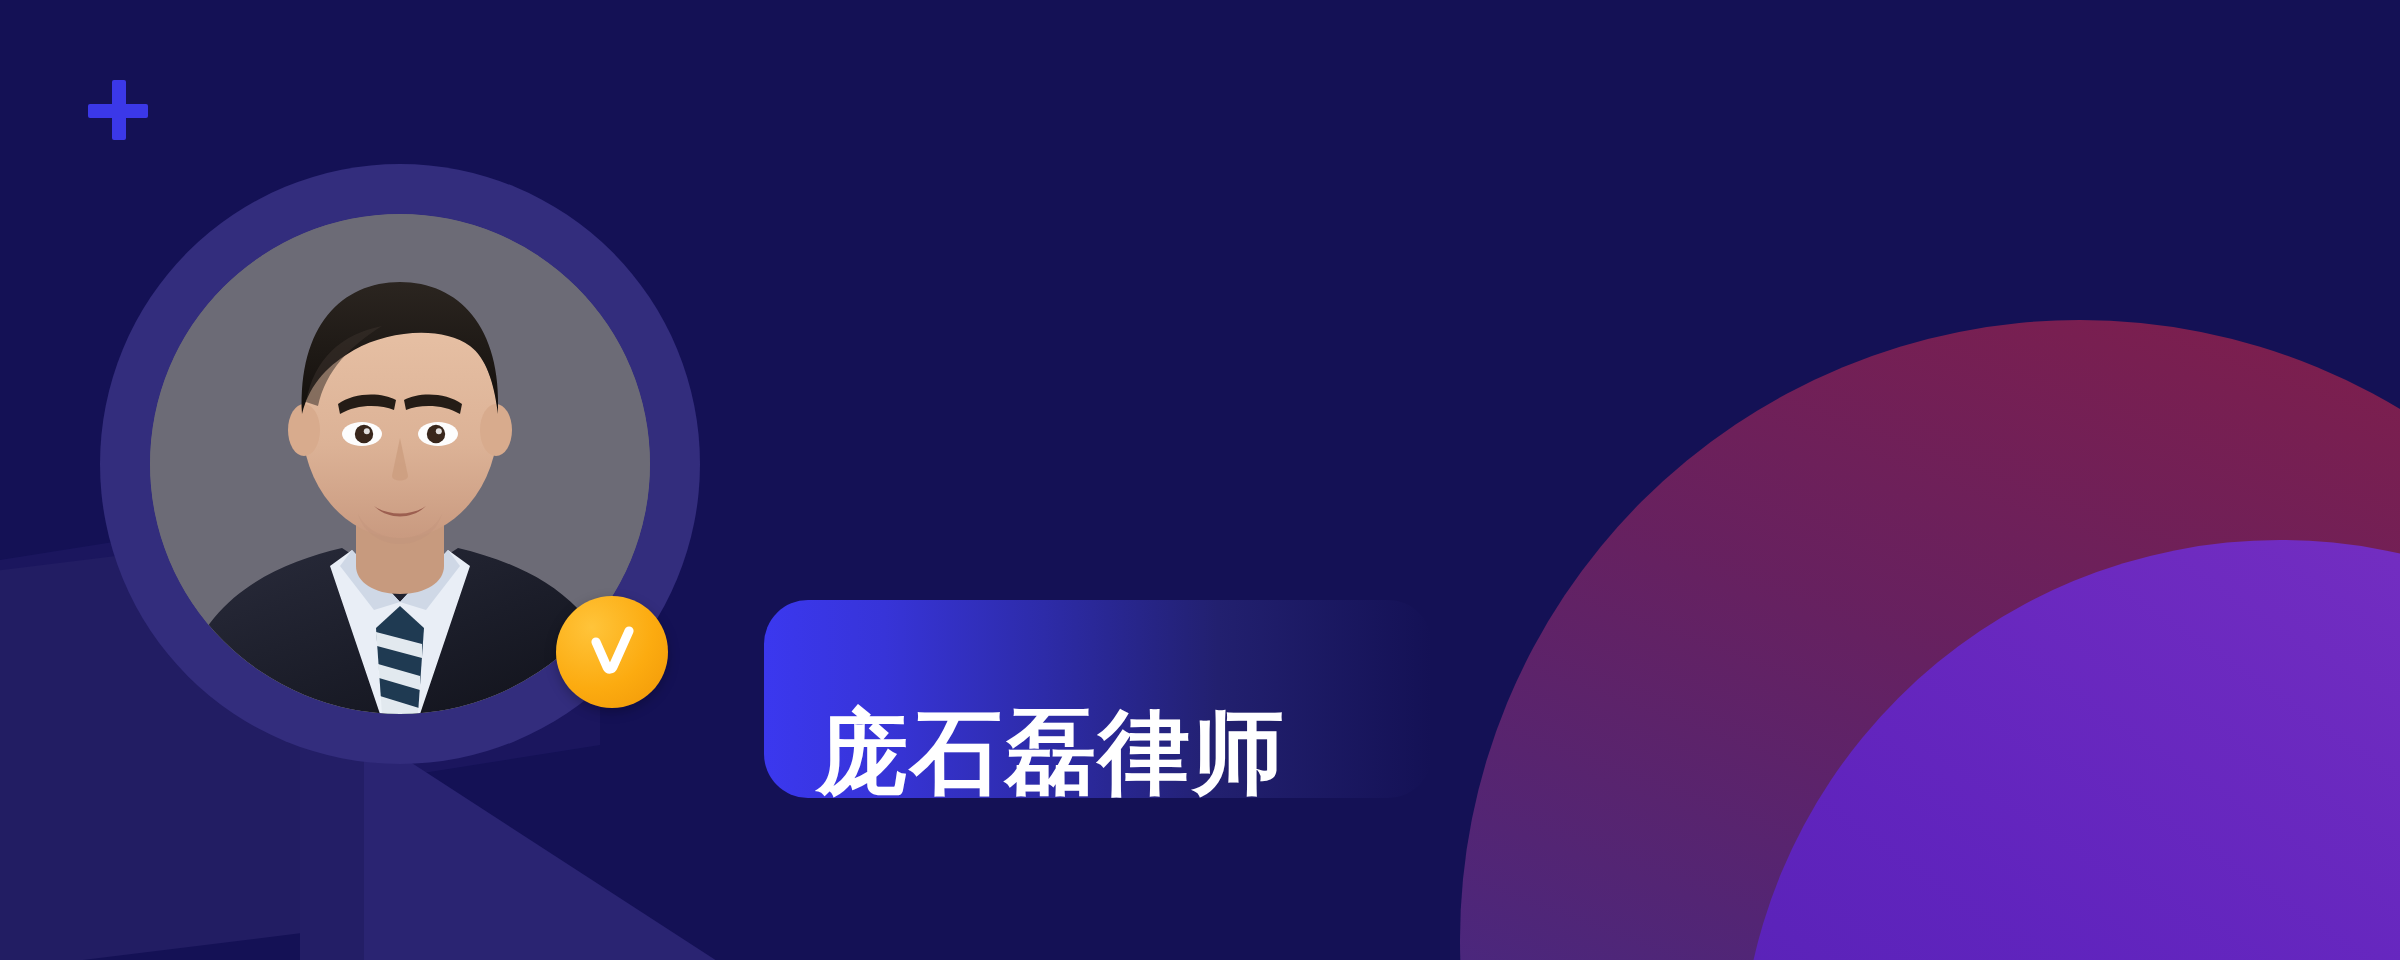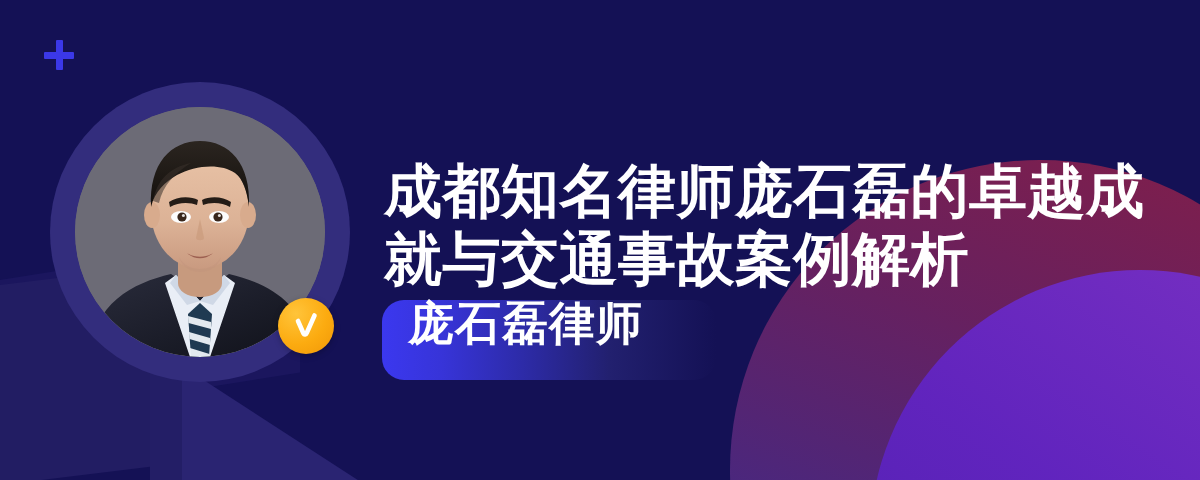--- a/index.html
+++ b/index.html
@@ -186,25 +186,25 @@
     letter-spacing: 0.5px;
     white-space: normal;
     word-break: break-all;
   }
 
   
   .name-pill {
     position: absolute;
     left: 382px;
     top: 300px;
-    height: 80px;
+    height: 99px;
     min-width: 334px;
     padding: 0 34px 0 26px;
     display: flex;
-    align-items: flex-start;
+    align-items: flex-end;
     border-radius: 22px;
     background: linear-gradient(90deg,
                 #3b38ef 0%,
                 #3734d8 18%,
                 #2d2ba8 42%,
                 #22206f 68%,
                 rgba(20,17,85,0) 100%);
   }
   .name-pill-text {
     color: #ffffff;
@@ -299,19 +299,18 @@
         </g>
       </svg>
     </div>
     <div class="verified-badge">
       <svg width="34" height="34" viewBox="0 0 34 34" aria-hidden="true">
         <path d="M9 12 L14.5 24.5 C15.2 26 17 25.8 17.6 24.2 L25.5 6.5" fill="none" stroke="#ffffff" stroke-width="4.6" stroke-linecap="round" stroke-linejoin="round"></path>
       </svg>
     </div>
   </div>
 
-  <h1 class="headline">成都知名律师庞石磊的卓越成就与交通事故案例解析</h1>
 
   <div class="name-pill">
     <span class="name-pill-text">庞石磊律师</span>
   </div>
 
 </div>
 
 </body></html>

